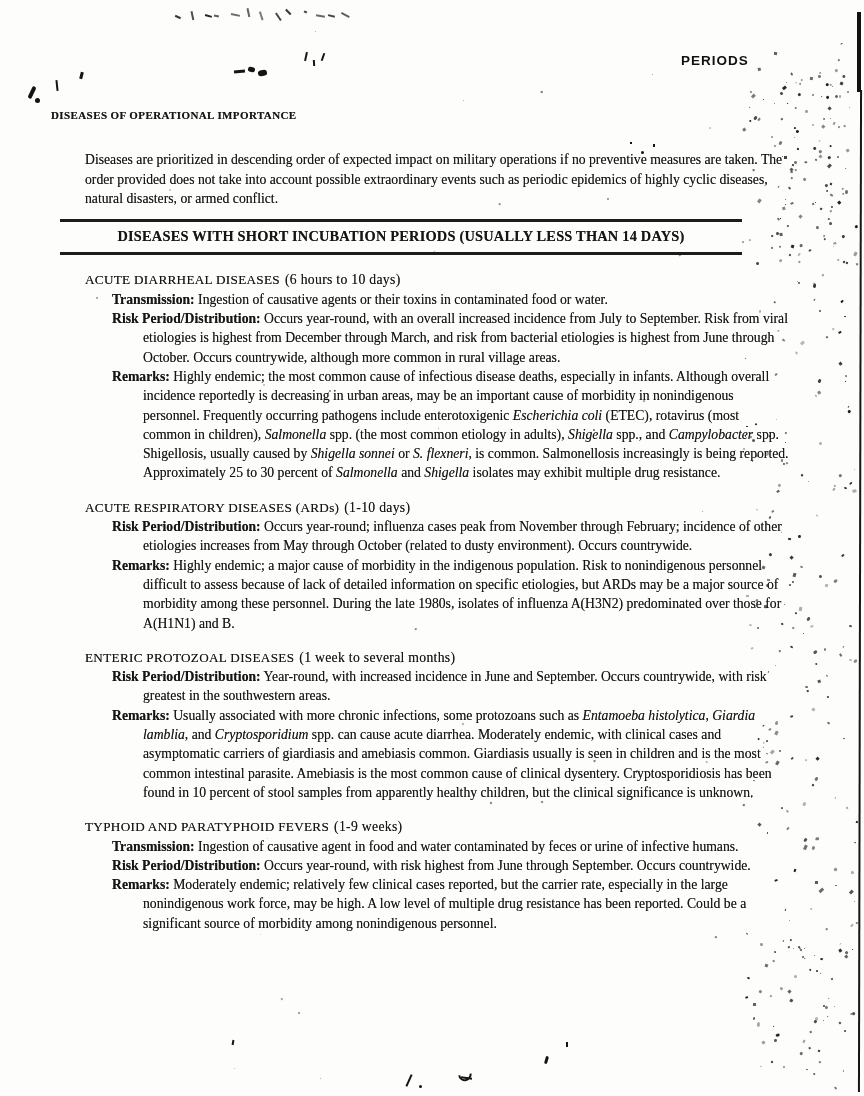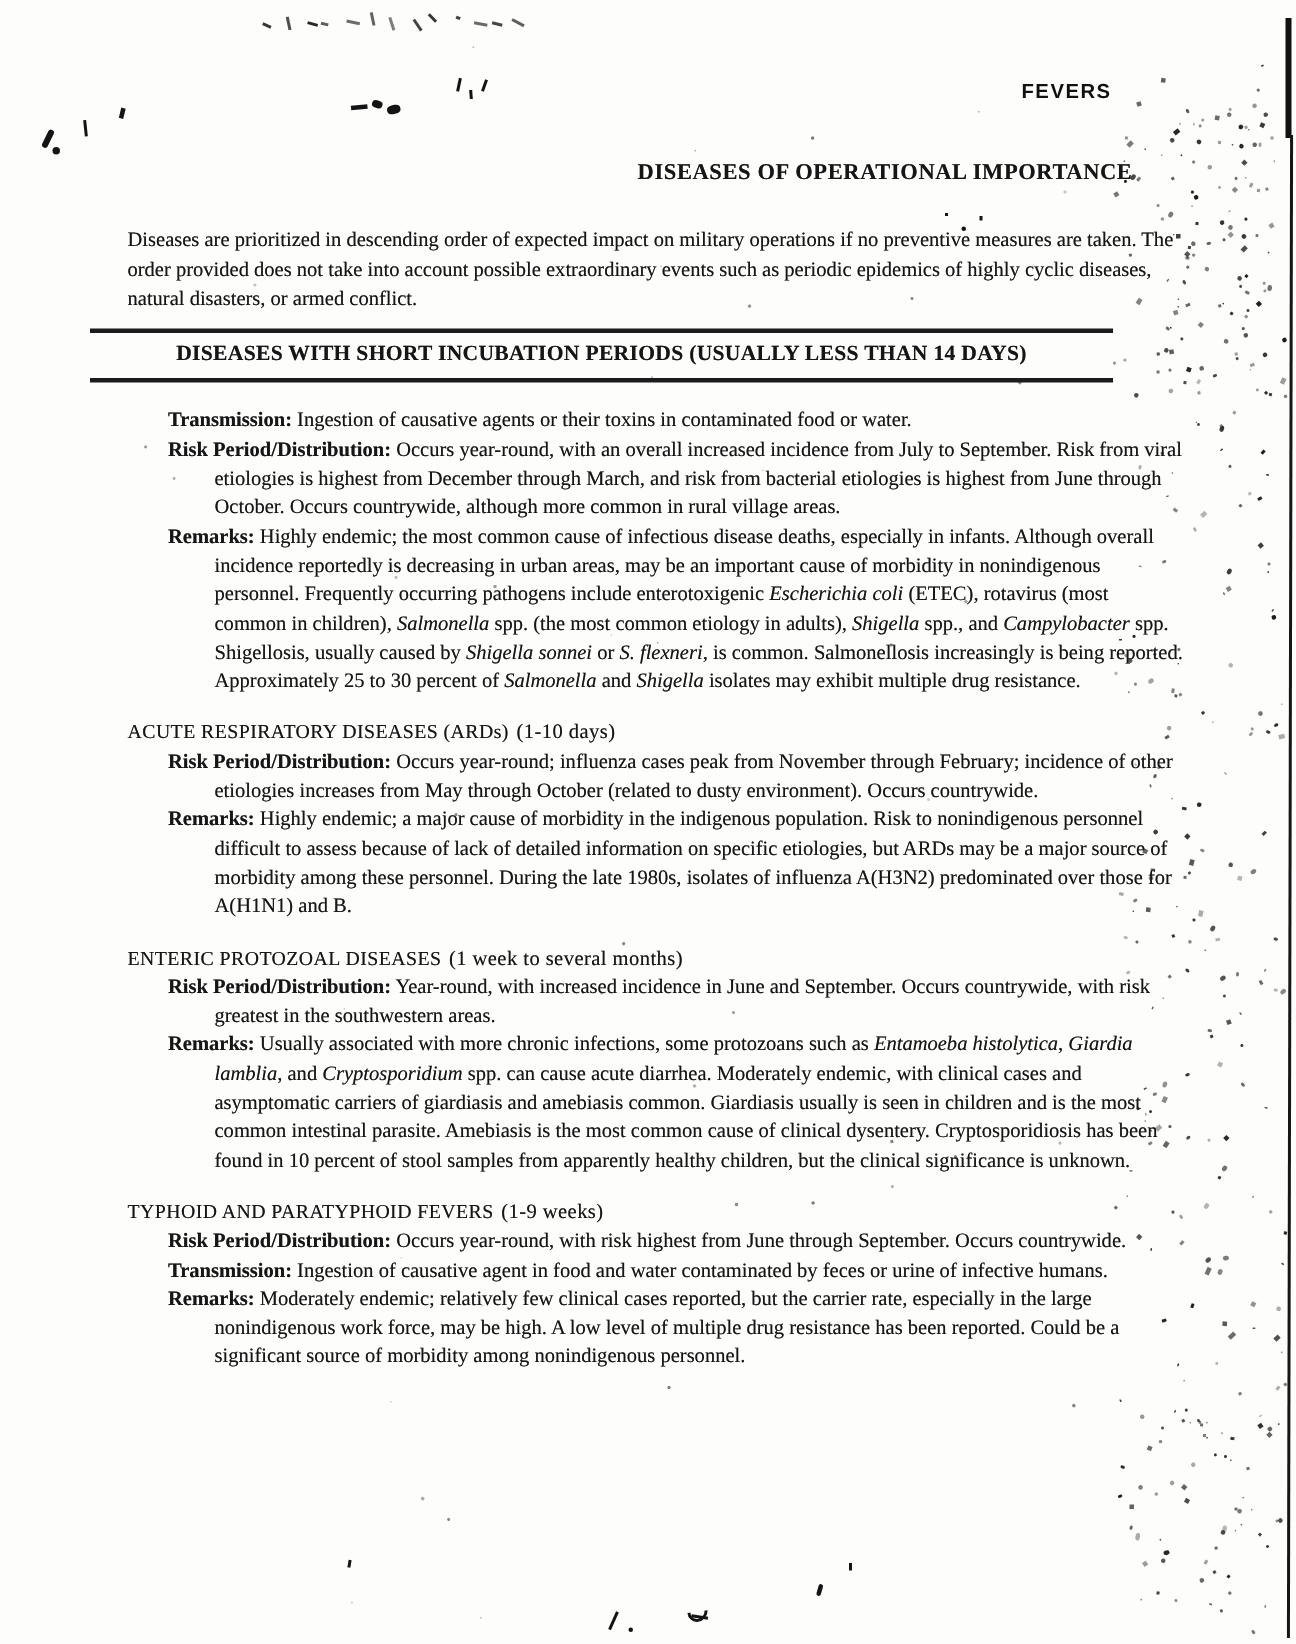--- a/index.html
+++ b/index.html
@@ -21,23 +21,23 @@
   }
 
   .content {
     position: absolute; left: 85px; top: 0; width: 704px;
     font-size: 13.7px; line-height: 19.3px;
     text-shadow: 0 0 0.3px rgba(0,0,0,0.55);
   }
 
   .doc-title {
     margin-top: 106px;
-    text-align: right;
+    text-align: left;
     position: relative; left: -34px;
-    font-weight: bold; font-size: 15px; letter-spacing: 0.4px;
+    font-weight: bold; font-size: 11px; letter-spacing: 0.4px;
   }
 
   .intro { margin-top: 25px; }
 
   .banner {
     margin-top: 11px; margin-left: -25px; width: 682px;
     border-top: 3px solid #1c1c1c;
     border-bottom: 3px solid #1c1c1c;
     padding: 5px 0 6px 0;
     text-align: center;
@@ -66,52 +66,53 @@
   .edge-line { position: absolute; left: 859px; top: 90px; width: 2px; height: 1002px; background: #161616; transform: rotate(0.12deg); }
   .mark { position: absolute; background: #141414; }
   .mark-curve { position: absolute; background: none; border: 2px solid #141414;
                 border-color: transparent transparent #141414 #141414; border-radius: 50%; }
 </style>
 </head>
 <body>
 
 <div class="page">
 
-  <div class="region-label">FEVERS</div>
+  <div class="region-label">PERIODS</div>
 
   <div class="content">
 
     <div class="doc-title">DISEASES OF OPERATIONAL IMPORTANCE</div>
 
     <div class="intro">Diseases are prioritized in descending order of expected impact on military operations if no preventive measures are taken. The order provided does not take into account possible extraordinary events such as periodic epidemics of highly cyclic diseases, natural disasters, or armed conflict.</div>
 
     <div class="banner">DISEASES WITH SHORT INCUBATION PERIODS (USUALLY LESS THAN 14 DAYS)</div>
 
     <div class="disease">
+      <div class="disease-heading"><span class="disease-name">ACUTE DIARRHEAL DISEASES</span><span class="incubation">(6 hours to 10 days)</span></div>
       <div class="field"><span class="flabel">Transmission:</span> <span>Ingestion of causative agents or their toxins in contaminated food or water.</span></div>
       <div class="field"><span class="flabel">Risk Period/Distribution:</span> <span>Occurs year-round, with an overall increased incidence from July to September. Risk from viral etiologies is highest from December through March, and risk from bacterial etiologies is highest from June through October. Occurs countrywide, although more common in rural village areas.</span></div>
       <div class="field"><span class="flabel">Remarks:</span> <span><span>Highly endemic; the most common cause of infectious disease deaths, especially in infants. Although overall incidence reportedly is decreasing in urban areas, may be an important cause of morbidity in nonindigenous personnel. Frequently occurring pathogens include enterotoxigenic </span><i>Escherichia coli</i><span> (ETEC), rotavirus (most common in children), </span><i>Salmonella</i><span> spp. (the most common etiology in adults), </span><i>Shigella</i><span> spp., and </span><i>Campylobacter</i><span> spp. Shigellosis, usually caused by </span><i>Shigella sonnei</i><span> or </span><i>S. flexneri</i><span>, is common. Salmonellosis increasingly is being reported. Approximately 25 to 30 percent of </span><i>Salmonella</i><span> and </span><i>Shigella</i><span> isolates may exhibit multiple drug resistance.</span></span></div>
     </div>
 
     <div class="disease">
       <div class="disease-heading"><span class="disease-name">ACUTE RESPIRATORY DISEASES (ARDs)</span><span class="incubation">(1-10 days)</span></div>
       <div class="field"><span class="flabel">Risk Period/Distribution:</span> <span>Occurs year-round; influenza cases peak from November through February; incidence of other etiologies increases from May through October (related to dusty environment). Occurs countrywide.</span></div>
       <div class="field"><span class="flabel">Remarks:</span> <span>Highly endemic; a major cause of morbidity in the indigenous population. Risk to nonindigenous personnel difficult to assess because of lack of detailed information on specific etiologies, but ARDs may be a major source of morbidity among these personnel. During the late 1980s, isolates of influenza A(H3N2) predominated over those for A(H1N1) and B.</span></div>
     </div>
 
     <div class="disease">
       <div class="disease-heading"><span class="disease-name">ENTERIC PROTOZOAL DISEASES</span><span class="incubation">(1 week to several months)</span></div>
       <div class="field"><span class="flabel">Risk Period/Distribution:</span> <span>Year-round, with increased incidence in June and September. Occurs countrywide, with risk greatest in the southwestern areas.</span></div>
       <div class="field"><span class="flabel">Remarks:</span> <span><span>Usually associated with more chronic infections, some protozoans such as </span><i>Entamoeba histolytica</i><span>, </span><i>Giardia lamblia</i><span>, and </span><i>Cryptosporidium</i><span> spp. can cause acute diarrhea. Moderately endemic, with clinical cases and asymptomatic carriers of giardiasis and amebiasis common. Giardiasis usually is seen in children and is the most common intestinal parasite. Amebiasis is the most common cause of clinical dysentery. Cryptosporidiosis has been found in 10 percent of stool samples from apparently healthy children, but the clinical significance is unknown.</span></span></div>
     </div>
 
     <div class="disease">
       <div class="disease-heading"><span class="disease-name">TYPHOID AND PARATYPHOID FEVERS</span><span class="incubation">(1-9 weeks)</span></div>
+      <div class="field"><span class="flabel">Transmission:</span> <span>Ingestion of causative agent in food and water contaminated by feces or urine of infective humans.</span></div>
       <div class="field"><span class="flabel">Risk Period/Distribution:</span> <span>Occurs year-round, with risk highest from June through September. Occurs countrywide.</span></div>
-      <div class="field"><span class="flabel">Transmission:</span> <span>Ingestion of causative agent in food and water contaminated by feces or urine of infective humans.</span></div>
       <div class="field"><span class="flabel">Remarks:</span> <span>Moderately endemic; relatively few clinical cases reported, but the carrier rate, especially in the large nonindigenous work force, may be high. A low level of multiple drug resistance has been reported. Could be a significant source of morbidity among nonindigenous personnel.</span></div>
     </div>
 
   </div>
 
 
   <div class="noise-layer" id="noise-layer">
     <div class="edge-line-top"></div>
     <div class="edge-line"></div>
 

